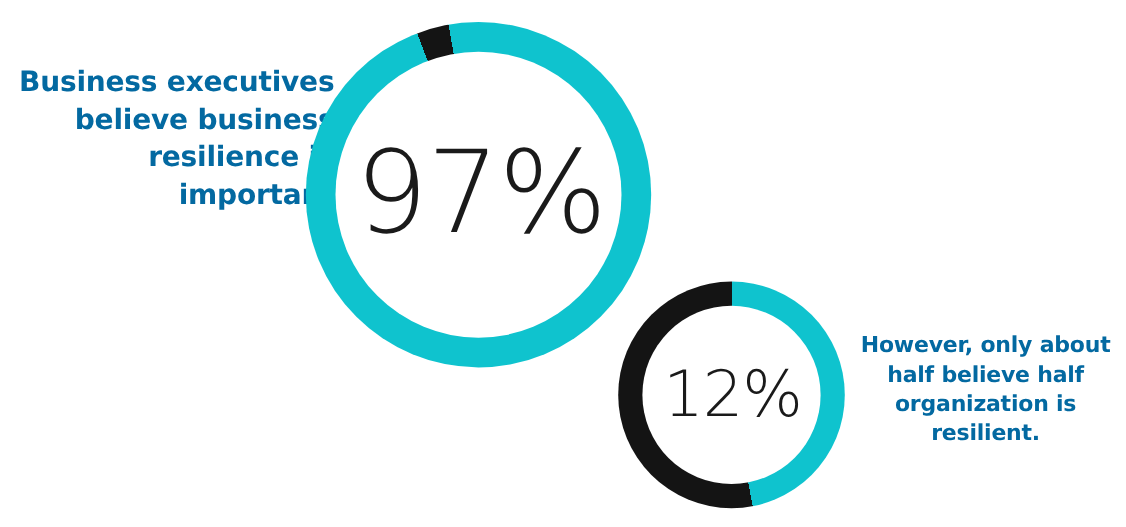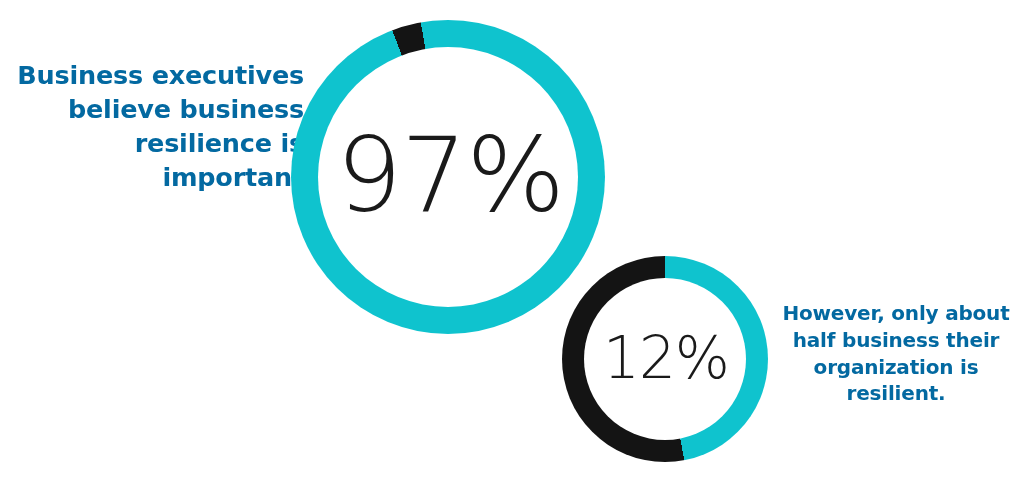--- a/index.html
+++ b/index.html
@@ -70,21 +70,21 @@
     font-family: "DejaVu Sans", "Liberation Sans", sans-serif;
     font-weight: 300;
     color: #1a1a1a;
     letter-spacing: -1px;
     line-height: 1;
     user-select: none;
   }
 
   
   #donut-97 {
-    left: 291px;
+    left: 278px;
     top: 20px;
     width: 314px;
     height: 314px;
   }
   #donut-97 .donut-hole {
     inset: 27px;
   }
   #donut-97 .donut-value {
     font-size: 104px;
     transform: translate(2px, -2px);
@@ -123,17 +123,17 @@
   </div>
 
   <div class="donut" id="donut-47">
     <div class="donut-ring" style="background: conic-gradient(rgb(15, 195, 206) 0deg, rgb(15, 195, 206) 169.2deg, rgb(20, 20, 20) 169.2deg, rgb(20, 20, 20) 360deg);"></div>
     <div class="donut-hole">
       <span class="donut-value">12%</span>
     </div>
   </div>
 
   <div class="caption" id="caption-right">However, only about
-half business their
+half believe half
 organization is
 resilient.</div>
 
 </div>
 
 </body></html>

